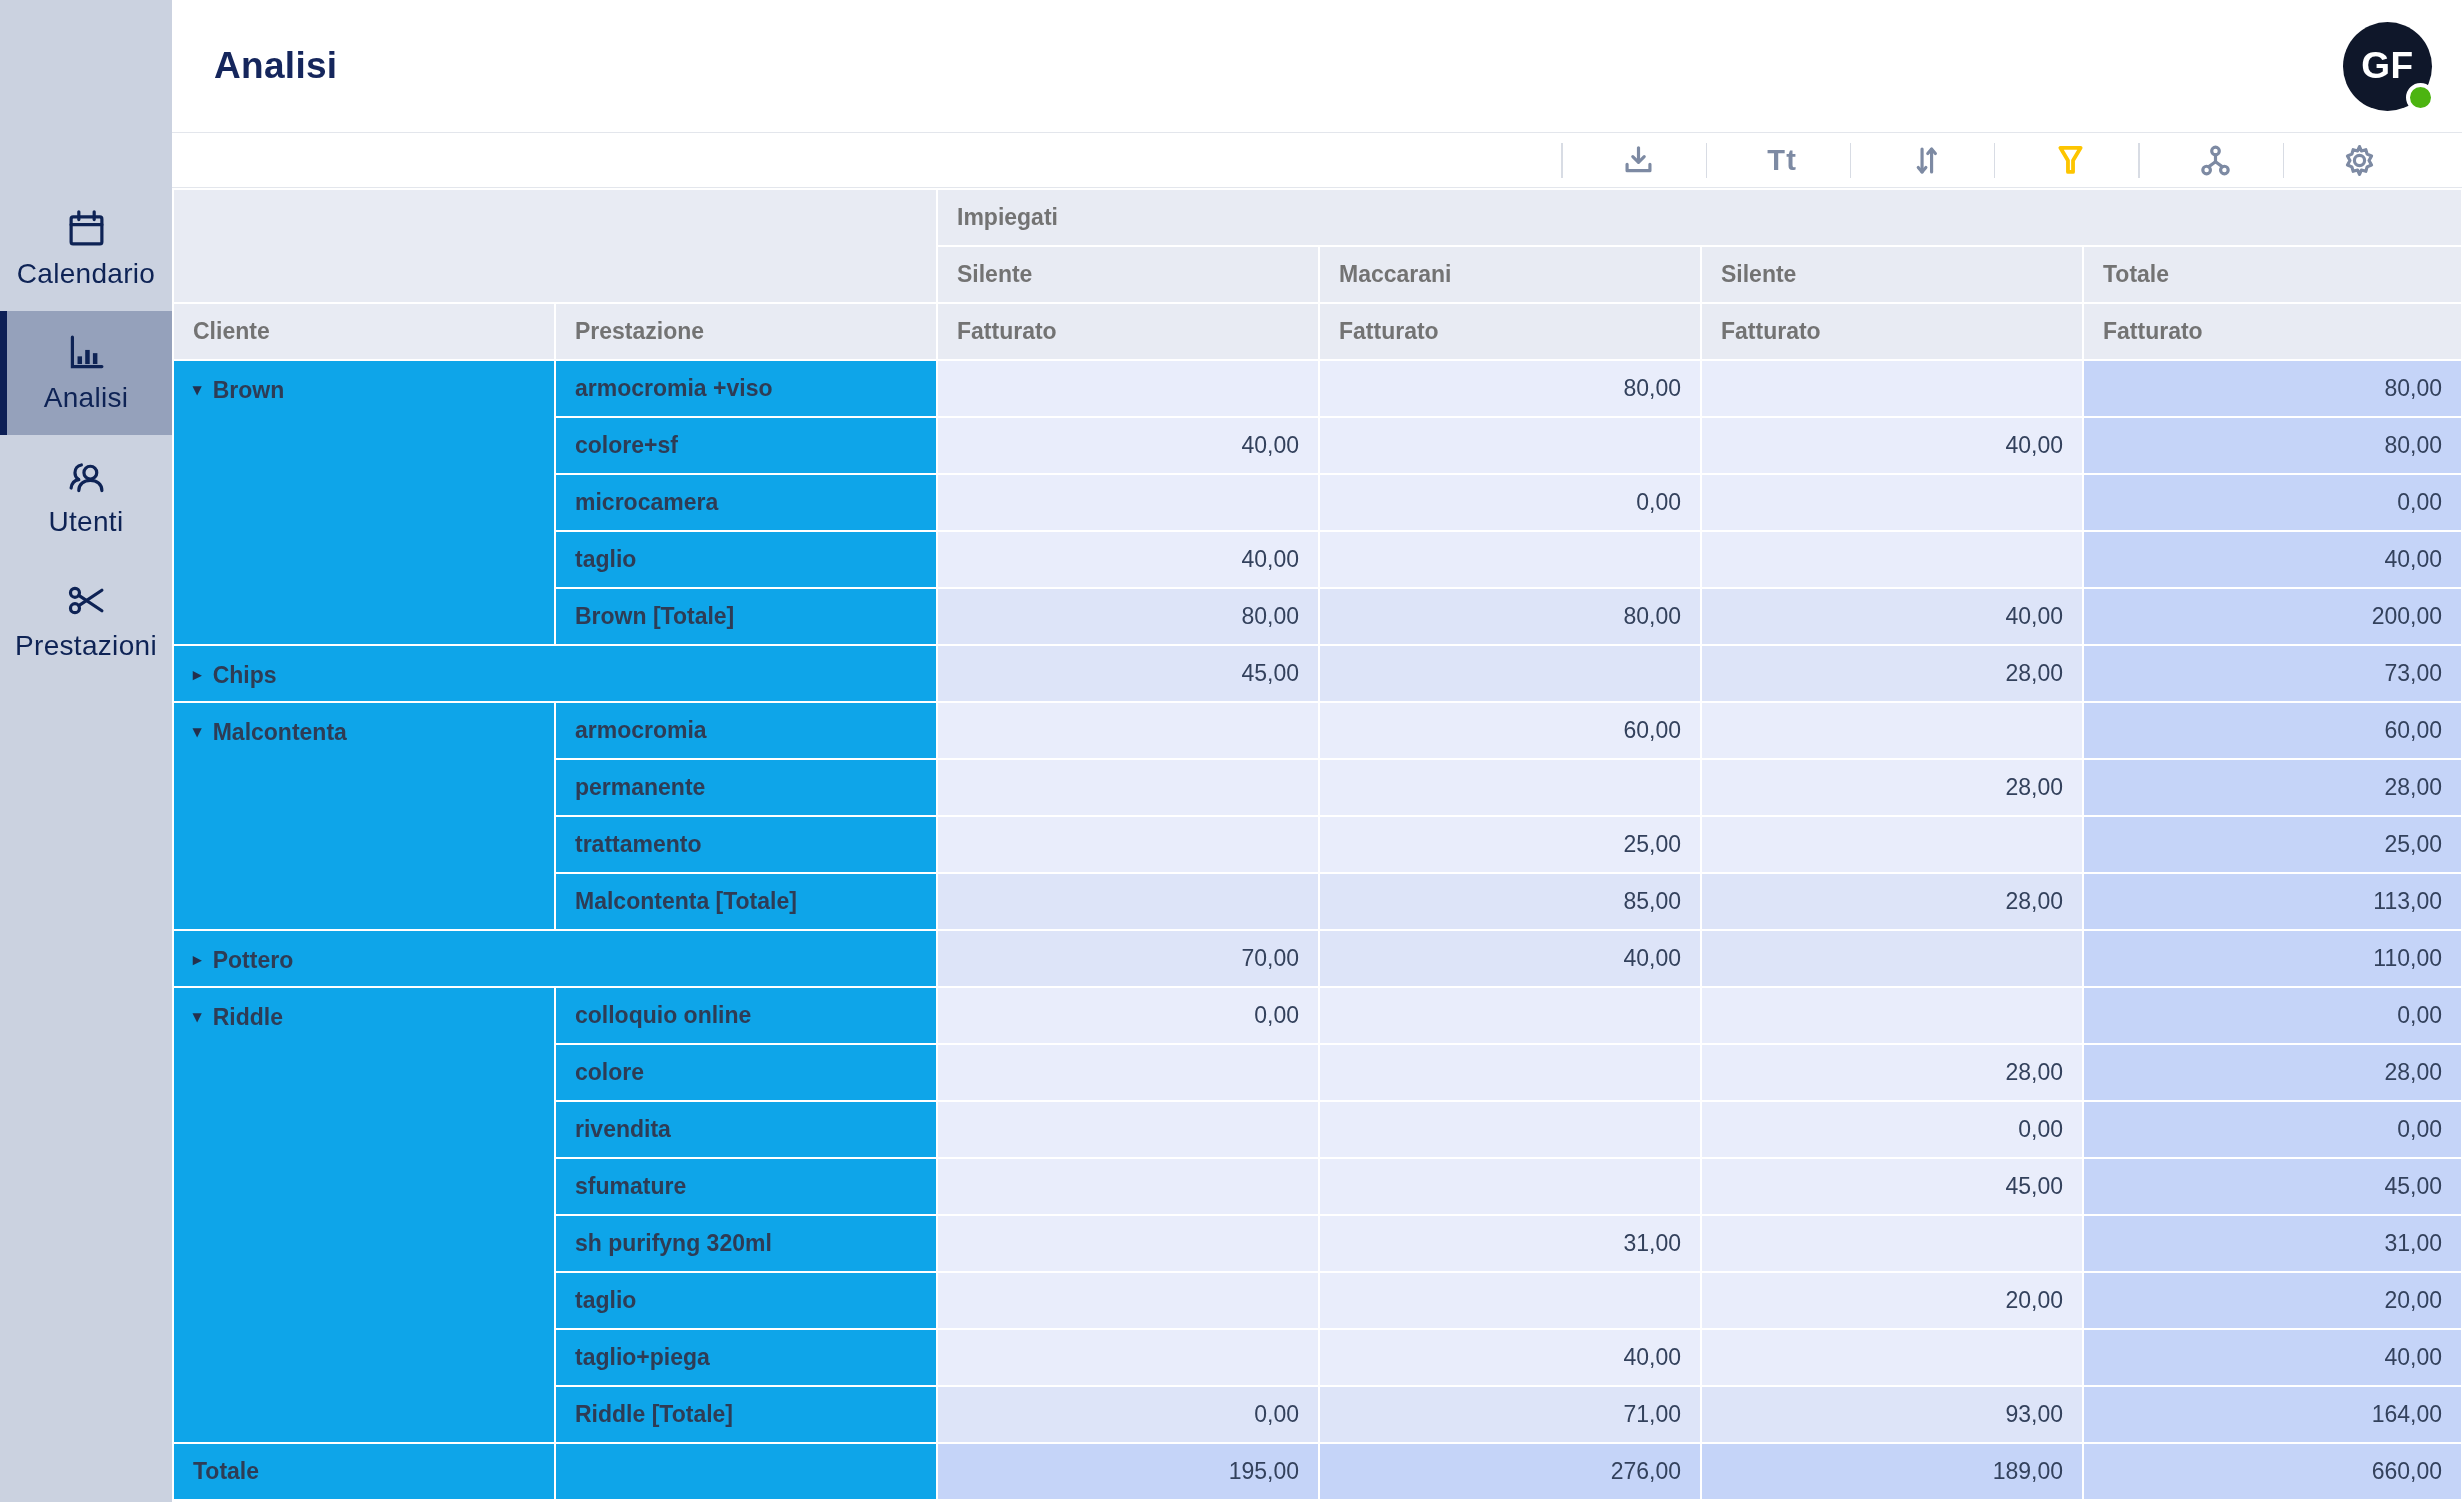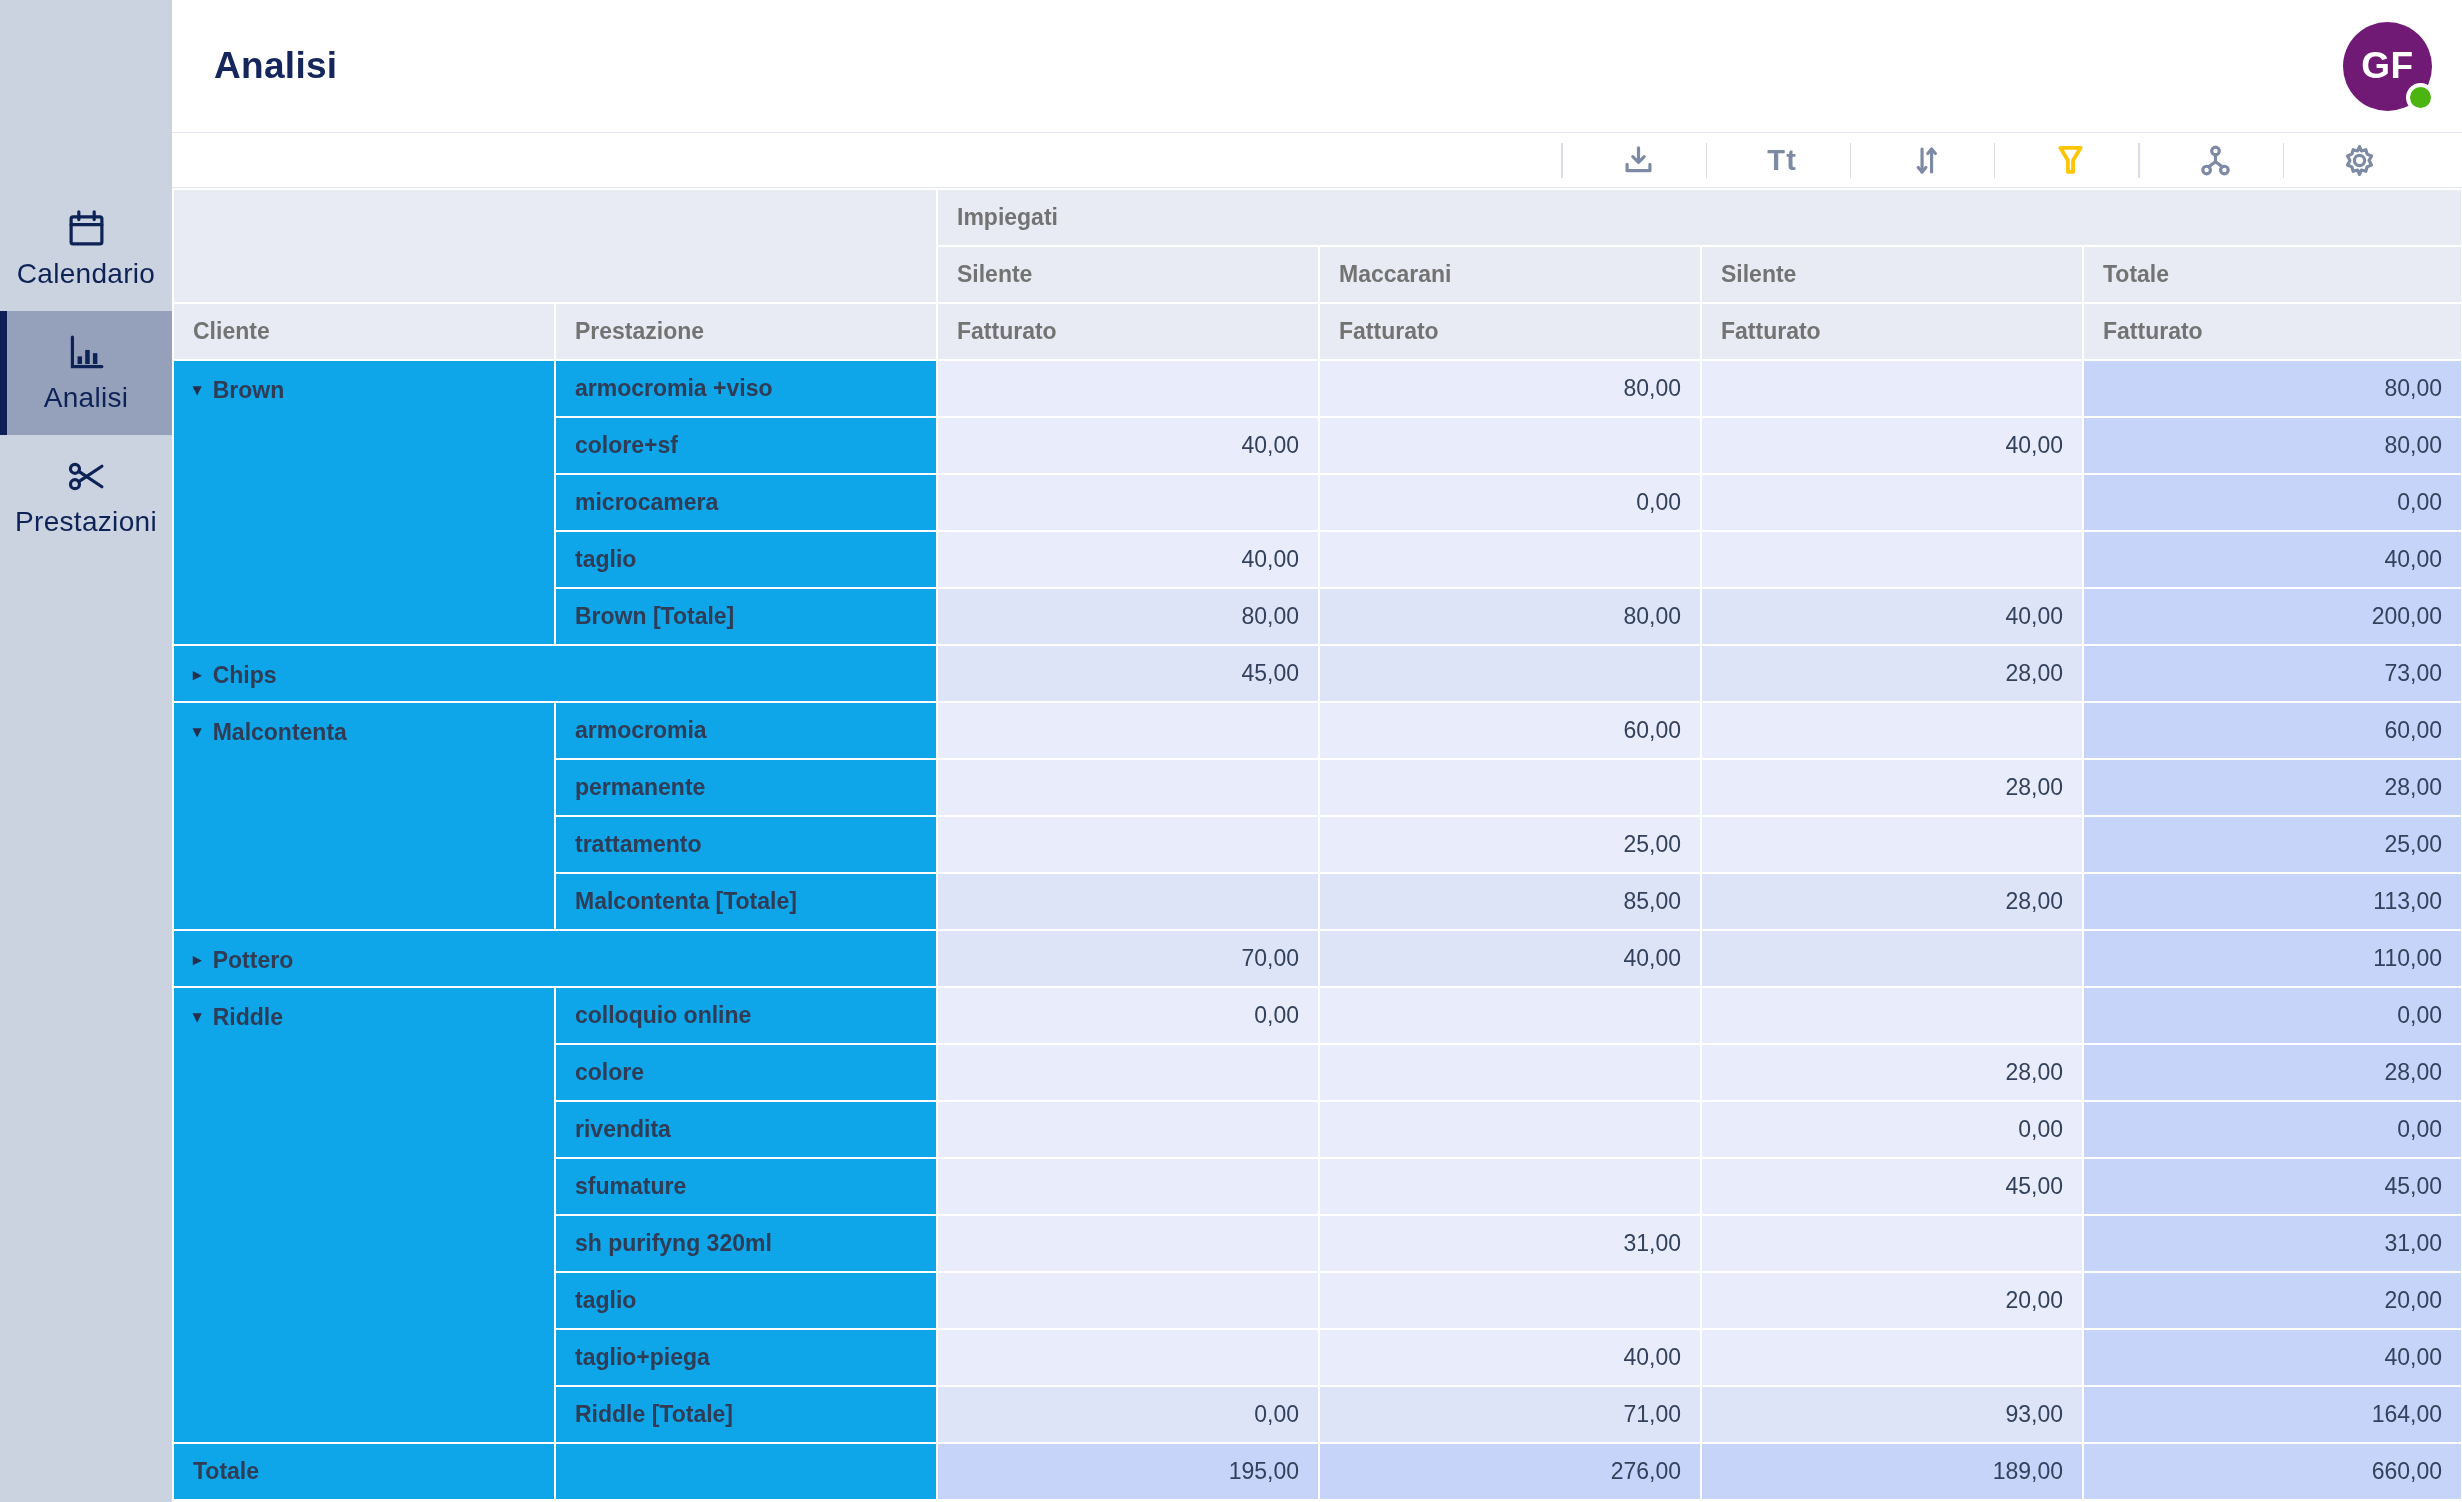--- a/index.html
+++ b/index.html
@@ -27,21 +27,21 @@
   .side-icon{width:41px;height:41px;display:block;}
   .side-icon svg{width:41px;height:41px;display:block;}
   
   .header{
     position:absolute;left:172px;top:0;right:0;height:132px;background:#ffffff;
     border-bottom:1.3px solid #e3e6ec;display:flex;align-items:center;
   }
   .page-title{font-size:37px;font-weight:600;color:#15265c;margin-left:42px;letter-spacing:0.3px;}
   .avatar{
     position:absolute;right:30px;top:21.5px;width:89px;height:89px;border-radius:50%;
-    background:#701a75;display:flex;align-items:center;justify-content:center;cursor:pointer;
+    background:#0f172a;display:flex;align-items:center;justify-content:center;cursor:pointer;
   }
   .avatar-initials{color:#ffffff;font-size:37px;font-weight:700;letter-spacing:0.6px;}
   .status-dot{
     position:absolute;right:-2.5px;bottom:-1.3px;width:29px;height:29px;border-radius:50%;
     background:#4cb411;border:4.4px solid #ffffff;box-sizing:border-box;
   }
   
   .toolbar{
     position:absolute;left:172px;top:133px;right:0;height:55px;background:#ffffff;
     border-bottom:1.3px solid #e3e6ec;display:flex;align-items:center;justify-content:flex-end;
@@ -103,20 +103,33 @@
       </g>
           <g fill="#0e2355">
         <rect x="18" y="38" width="7" height="12"></rect>
         <rect x="30" y="28" width="7" height="22"></rect>
         <rect x="42" y="33" width="7" height="17"></rect>
         <rect x="52" y="24" width="7" height="26" transform="translate(-52 0) translate(52 0)" display="none"></rect>
       </g>
         </svg>
     </span>
     <span class="side-label">Analisi</span>
+  </div>
+  <div class="side-item">
+    <span class="side-icon">
+      <svg viewBox="0 0 64 64">
+          <g fill="none" stroke="#0e2355" stroke-width="5" stroke-linecap="round">
+        <circle cx="38" cy="26" r="10"></circle>
+        <path d="M20 54c0-10 8-16 18-16s18 6 18 16"></path>
+        <path d="M24 14c-6 1-10 6-10 12 0 4 2 8 5 10"></path>
+        <path d="M8 50c1-8 6-12 12-13"></path>
+      </g>
+        </svg>
+    </span>
+    <span class="side-label">Utenti</span>
   </div>
   <div class="side-item">
     <span class="side-icon">
       <svg viewBox="0 0 64 64">
           <g fill="none" stroke="#0e2355" stroke-width="5" stroke-linecap="round">
         <circle cx="14" cy="20" r="7"></circle>
         <circle cx="14" cy="44" r="7"></circle>
         <line x1="20" y1="24" x2="56" y2="48"></line>
         <line x1="20" y1="40" x2="56" y2="16"></line>
       </g>

